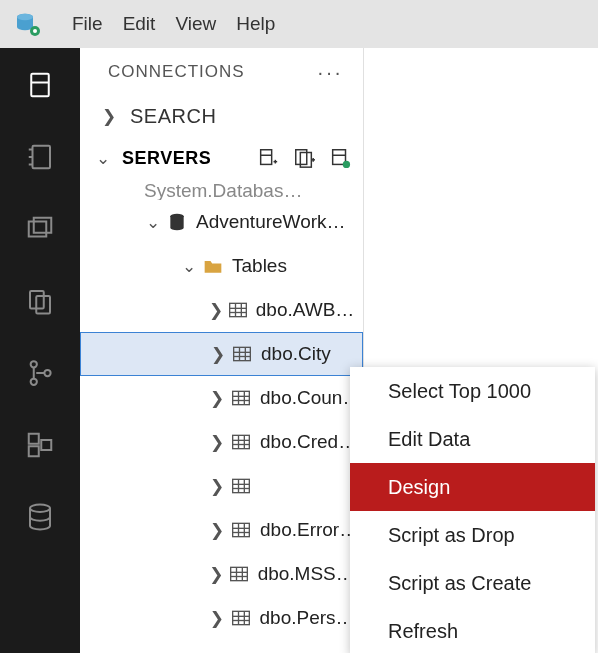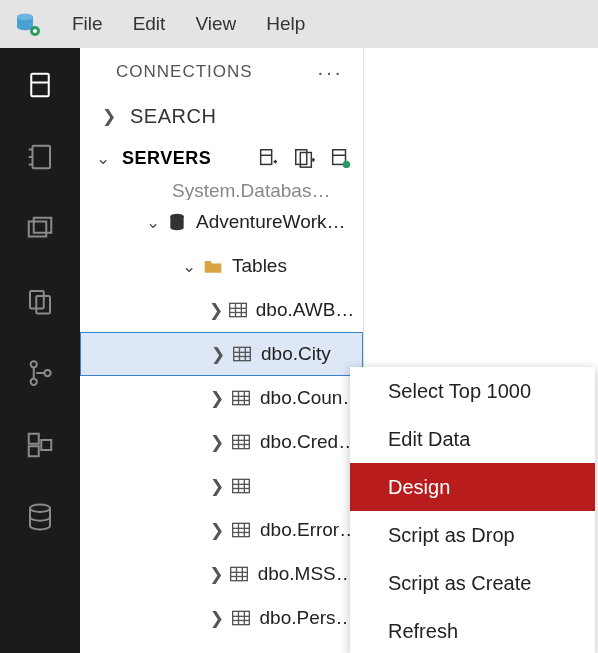--- a/index.html
+++ b/index.html
@@ -1,27 +1,27 @@
 <!DOCTYPE html>
 <html><head>
 <meta charset="utf-8">
 <style>
   * { box-sizing: border-box; margin: 0; padding: 0; font-family: "Segoe UI", sans-serif; }
   body { width: 598px; height: 653px; overflow: hidden; background: #fff; }
   .menubar { height: 48px; background: #e4e4e4; display: flex; align-items: center; padding-left: 14px; }
   .app-icon { width: 28px; height: 28px; margin-right: 30px; }
-  .menu-items { display: flex; gap: 30px; }
+  .menu-items { display: flex; gap: 20px; }
   .menu-item { font-size: 19px; color: #333; cursor: pointer; }
   .body-row { display: flex; height: calc(100% - 48px); }
   .activity-bar { width: 80px; background: #1b1b1b; display: flex; flex-direction: column; align-items: center; padding-top: 20px; gap: 38px; }
   .activity-item { width: 34px; height: 34px; display:flex; align-items:center; justify-content:center; }
   .activity-item svg { stroke: #8a8a8a; }
   .activity-item.active svg { stroke: #fff; }
   .side-panel { width: 284px; border-right: 1px solid #e0e0e0; display:flex; flex-direction:column; }
-  .panel-header { height: 48px; display:flex; align-items:center; justify-content:space-between; padding: 0 20px 0 28px; margin-left: 8px; }
+  .panel-header { height: 48px; display:flex; align-items:center; justify-content:space-between; padding: 0 20px 0 28px; }
   .panel-title { font-size: 17px; letter-spacing: 1px; color: #555; }
   .ellipsis { font-size: 20px; color:#555; letter-spacing:2px; }
   .search-row { height: 40px; display:flex; align-items:center; padding-left: 18px; gap:10px; }
   .search-label { font-size: 20px; font-weight:400; color:#333; letter-spacing:0.5px;}
   .servers-row { height:44px; display:flex; align-items:center; justify-content:space-between; padding: 0 12px 0 12px; }
   .servers-left { display:flex; align-items:center; gap:8px;}
   .servers-label { font-size:18px; font-weight:600; letter-spacing:0.5px;}
   .server-actions { display:flex; gap:14px; }
   .server-actions svg { display:block; }
   .tree { flex:1; overflow:hidden; font-size:19px; color:#222; }
@@ -144,21 +144,21 @@
             <svg width="22" height="22" viewBox="0 0 24 24" fill="none" stroke="#333" stroke-width="1.6">
               <rect x="4" y="3" width="14" height="16"></rect>
               <line x1="4" y1="9" x2="18" y2="9"></line>
               <circle cx="19" cy="19" r="4" fill="#2a9c61" stroke="none"></circle>
             </svg>
           </span>
       </div>
     </div>
 
     <div class="tree">
-      <div class="tree-row" style="padding-left:92px; color:#888; height:20px; align-items:flex-start;">
+      <div class="tree-row" style="padding-left:64px; color:#888; height:20px; align-items:flex-start;">
         <span class="tlabel">System.Databas…</span>
       </div>
       <div class="tree-row" style="padding-left:62px;">
         <span class="chev">⌄</span>
         <span class="ticon">
           <svg width="20" height="20" viewBox="0 0 24 24" fill="#333">
               <ellipse cx="12" cy="5" rx="8" ry="3"></ellipse>
               <path d="M4 5 V19 a8 3 0 0 0 16 0 V5" fill="#333"></path>
             </svg>
         </span>

